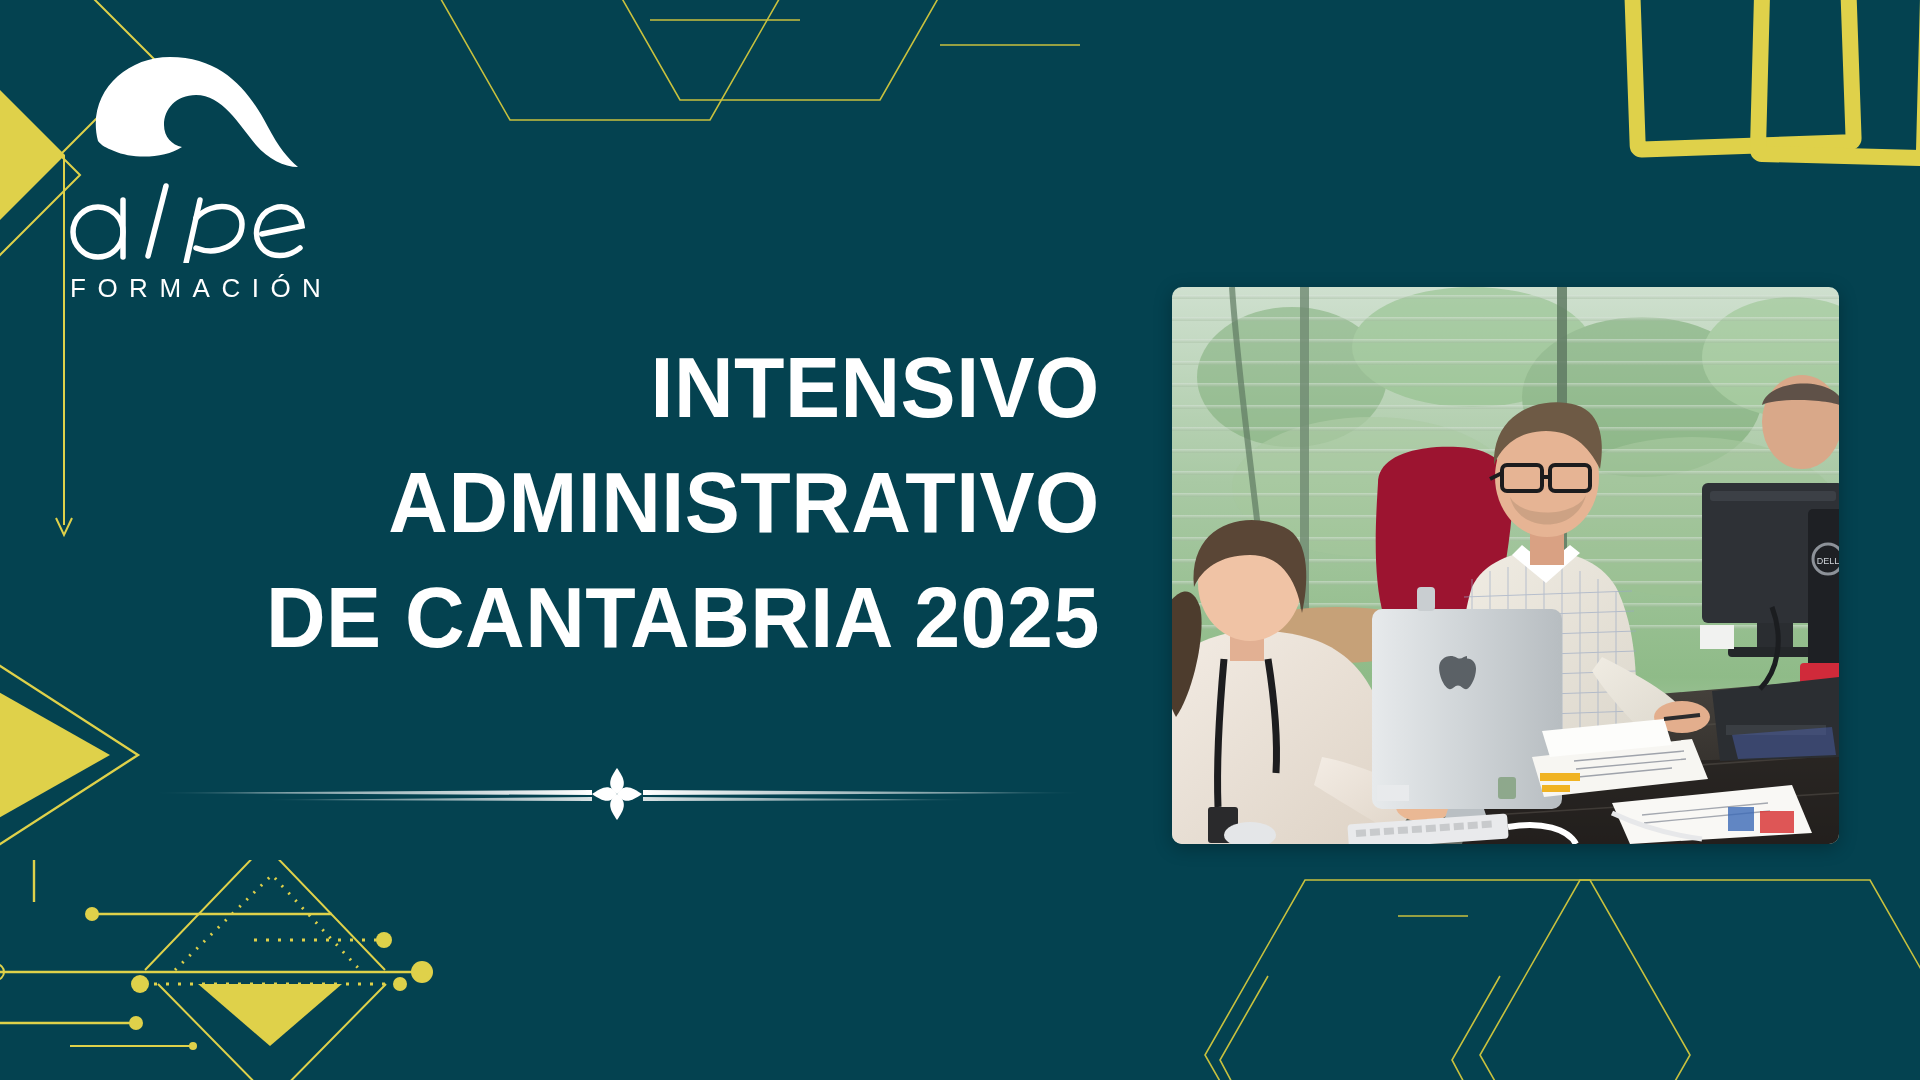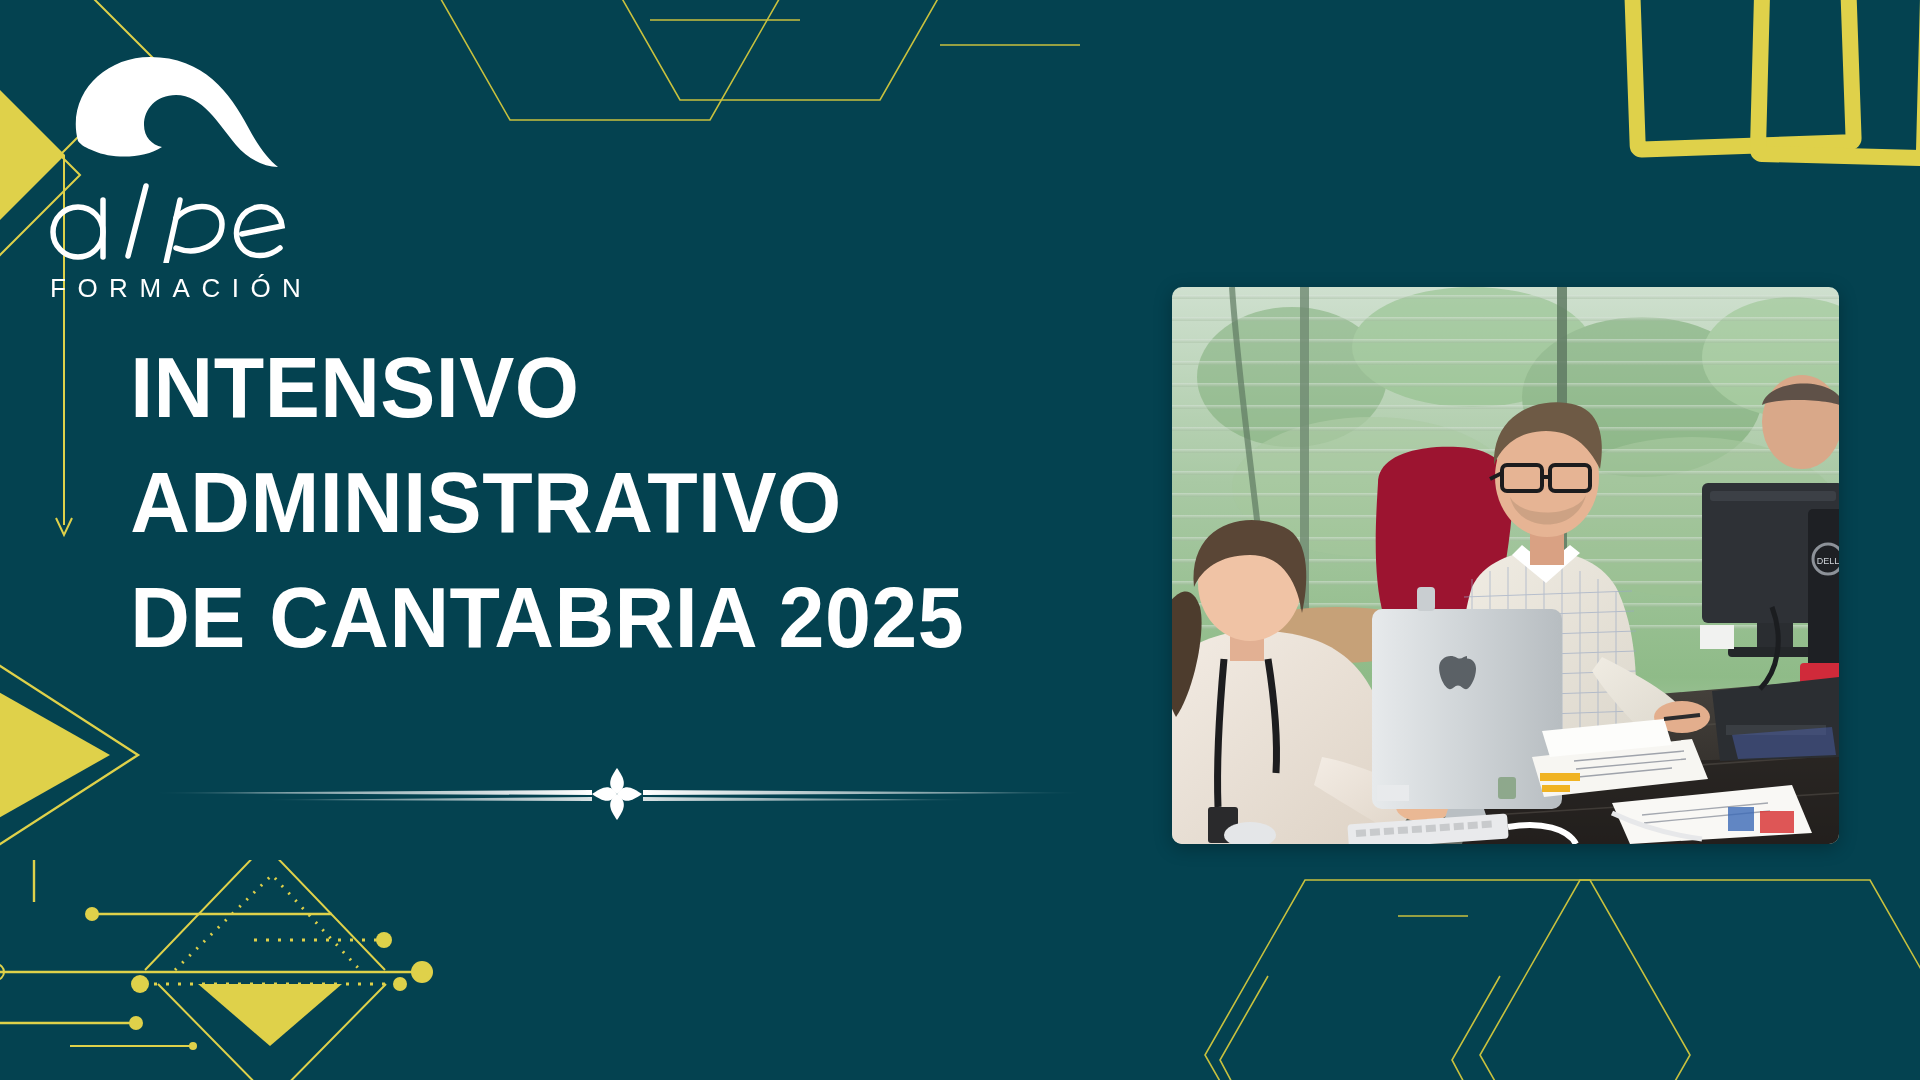--- a/index.html
+++ b/index.html
@@ -13,41 +13,41 @@
     width:1920px; height:1080px;
     overflow:hidden;
     background:#044250;
   }
   .deco{ position:absolute; pointer-events:none; }
   .deco svg{ display:block; }
 
   
   #logo{
     position:absolute;
-    left:44px; top:55px;
+    left:64px; top:55px;
     width:260px; height:240px;
   }
   #logo .wave{ width:215px; height:115px; margin-left:28px; }
   #logo .alpe{ width:245px; height:85px; margin-top:4px;}
   #logo .formacion{
     color:#ffffff;
     font-size:26px;
     letter-spacing:11.5px;
     font-weight:400;
     margin-top:6px;
     margin-left:6px;
     white-space:nowrap;
   }
 
   
   #title-block{
     position:absolute;
     left:110px; top:330px;
     width:1010px;
-    text-align:left;
+    text-align:right;
   }
   #title-block .line{
     color:#ffffff;
     font-weight:bold;
     font-size:86px;
     line-height:1.34;
     letter-spacing:0.5px;
     white-space:nowrap;
     transform:scaleX(0.96);
   }

